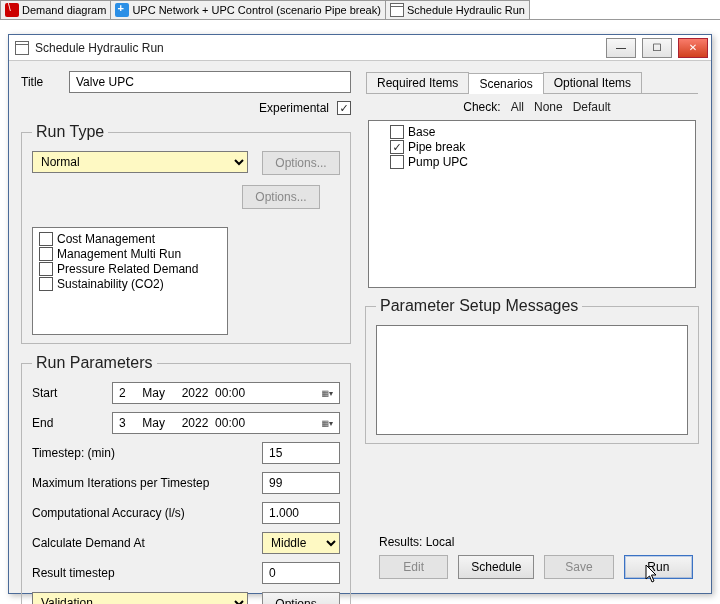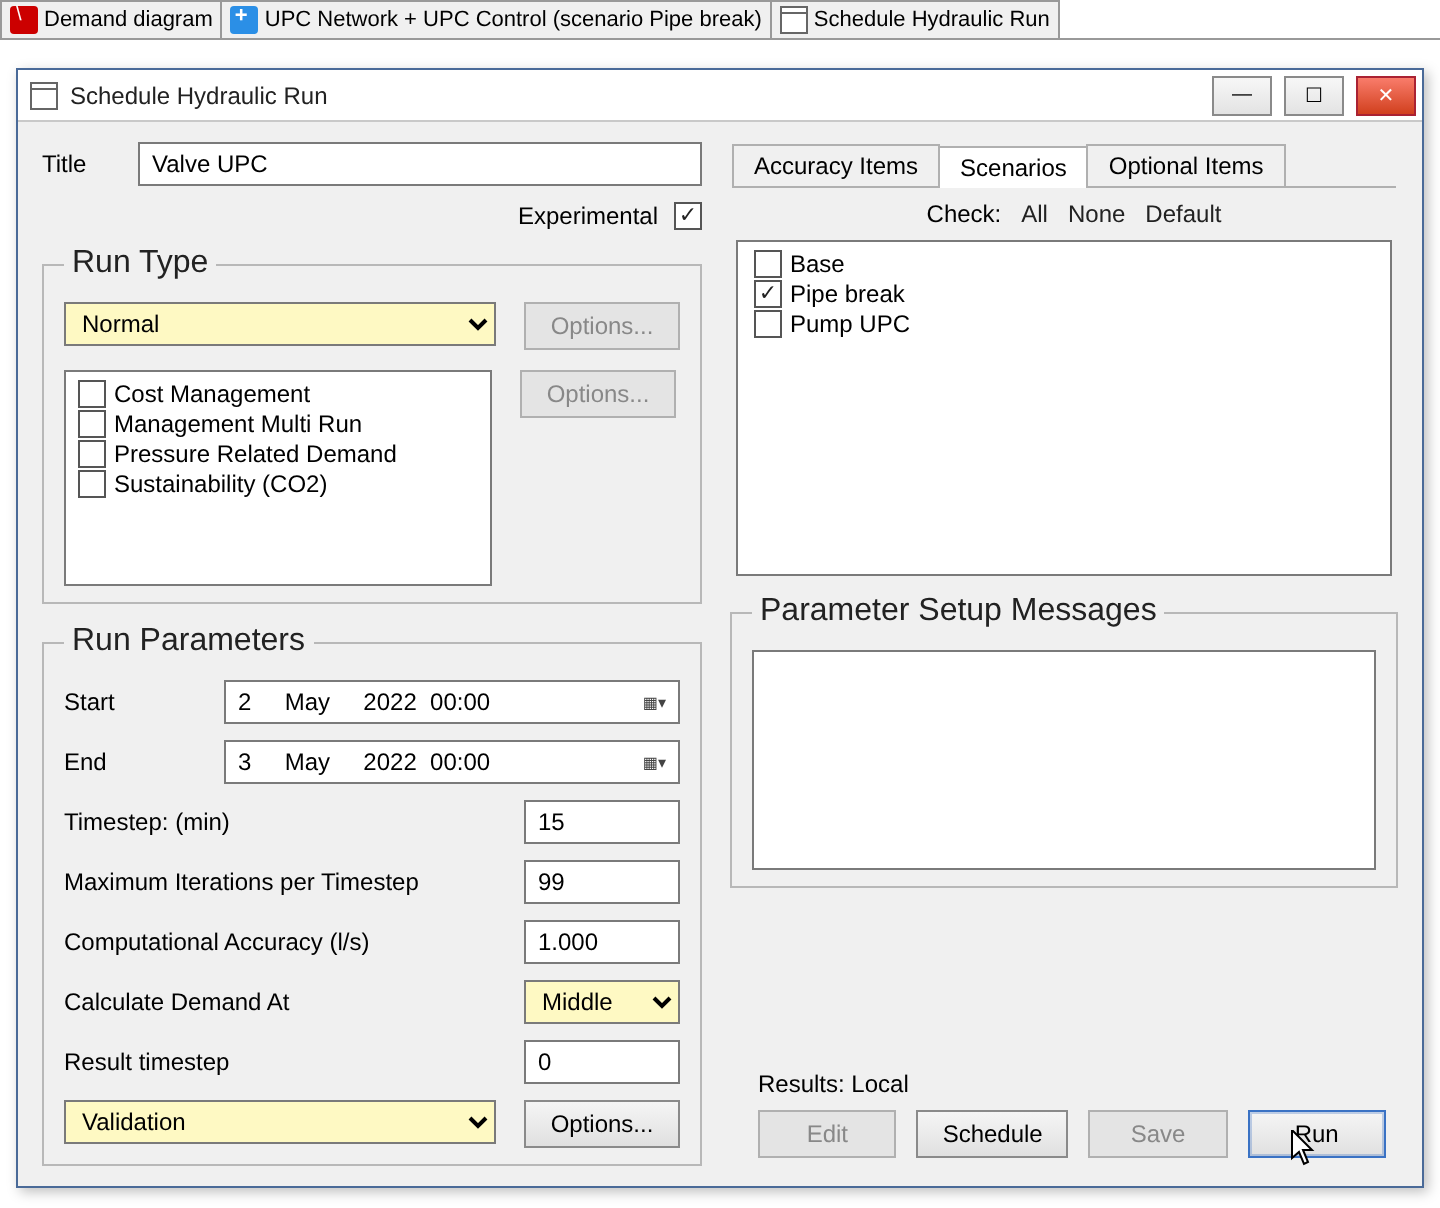--- a/index.html
+++ b/index.html
@@ -113,23 +113,24 @@
     padding: 0 12px;
     cursor:pointer;
   }
   .btn.disabled { color:#888; background:#e4e4e4; border-color:#b0b0b0; cursor:default;}
   .opt-btn { width: 78px;}
   .runtype-wrap2 { display:flex; gap:14px; align-items:flex-start;}
   .checklist {
     border:1px solid #7a7a7a;
     background:#fff;
     padding: 4px 6px;
-    width: 214px;
+    width: 196px;
     height: 108px;
     font-size:12px;
+    margin-top:42px;
   }
   .checklist .item { display:flex; align-items:center; gap:4px; margin-bottom:1px;}
   .param-row { display:flex; align-items:center; margin-bottom:8px;}
   .param-lbl { width: 80px; }
   .date-field {
     flex:1;
     border:1px solid #7a7a7a;
     background:#fff;
     height:22px;
     display:flex; align-items:center; justify-content:space-between;
@@ -151,21 +152,21 @@
     font-size:12px;
     margin-right:-1px;
     position:relative;
   }
   .tab.active { background:#fff; font-weight:normal; top:1px;}
   .check-row { display:flex; gap:10px; align-items:center; margin-bottom:6px; font-size:12px; background:#f0f0f0;justify-content:center;}
   .check-link { color:#222; cursor:pointer;}
   .scen-list {
     border:1px solid #7a7a7a;
     background:#fff;
-    padding:4px 8px;
+    padding:4px 21px;
     height:168px;
     font-size:12px;
   }
   .scen-list .item { display:flex; align-items:center; gap:4px; margin-bottom:1px;}
   .msg-group legend { font-size:12px;}
   .msg-box {
     border:1px solid #7a7a7a;
     background:#fff;
     height:110px;
   }
@@ -299,21 +300,21 @@
             <option>Validation</option>
           </select>
           <button class="btn opt-btn">Options...</button>
         </div>
       </fieldset>
     </div>
 
     <div class="right-col">
       <div class="right-panel-outer">
         <div class="tabs">
-          <div class="tab">Accuracy Items</div>
+          <div class="tab">Required Items</div>
           <div class="tab active">Scenarios</div>
           <div class="tab">Optional Items</div>
         </div>
         <div class="scenarios-wrap">
           <div class="check-row" style="padding-left:10px;">
             <span>Check:</span>
             <span class="check-link">All</span>
             <span class="check-link">None</span>
             <span class="check-link">Default</span>
           </div>

